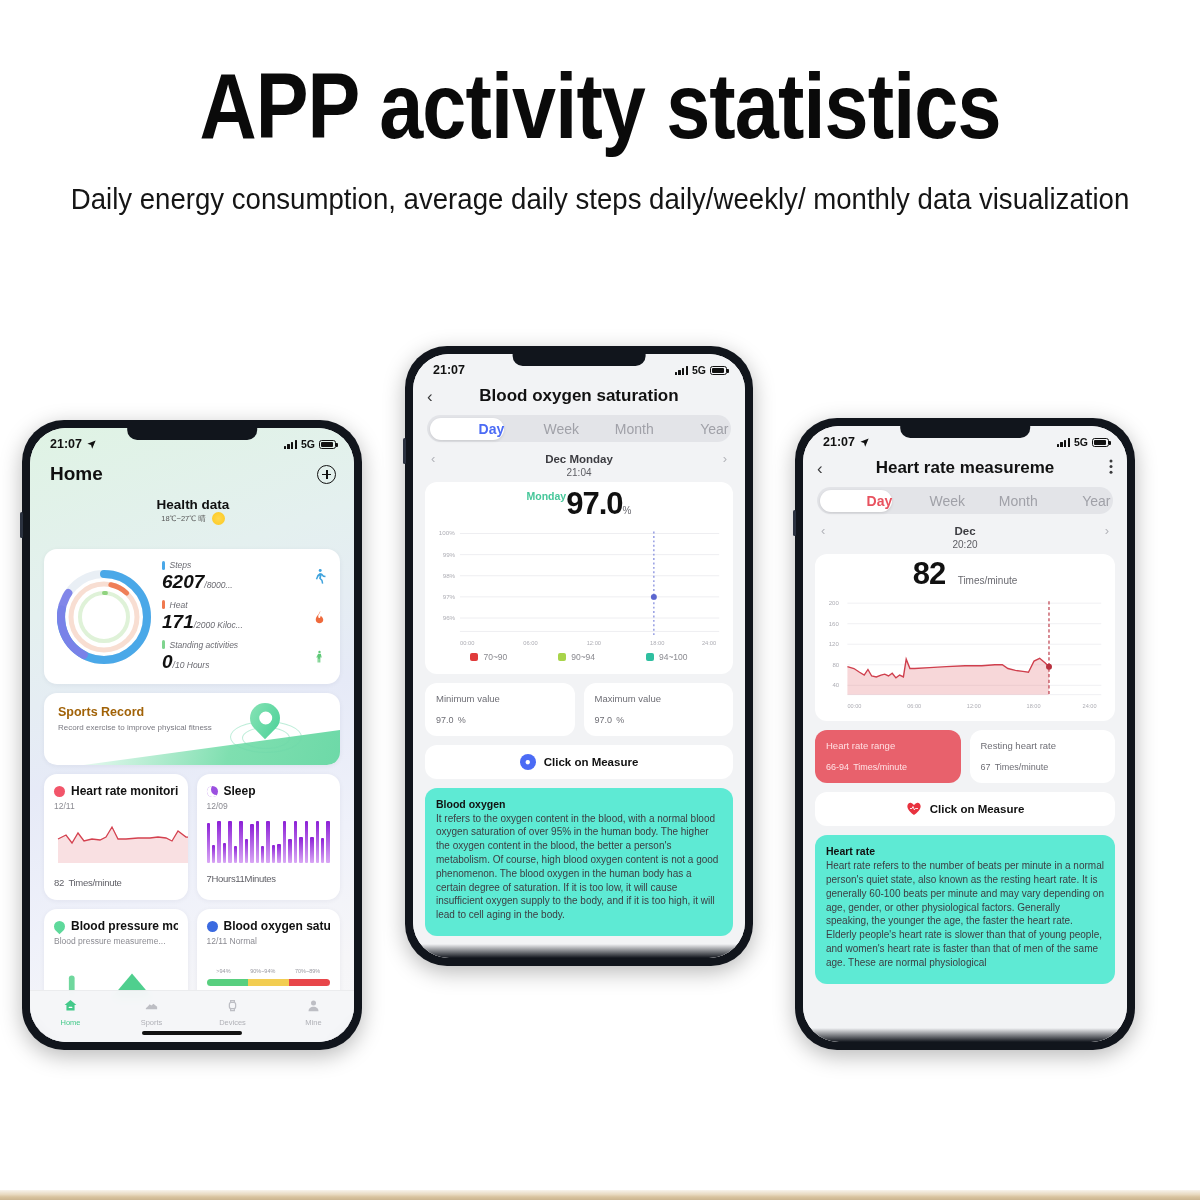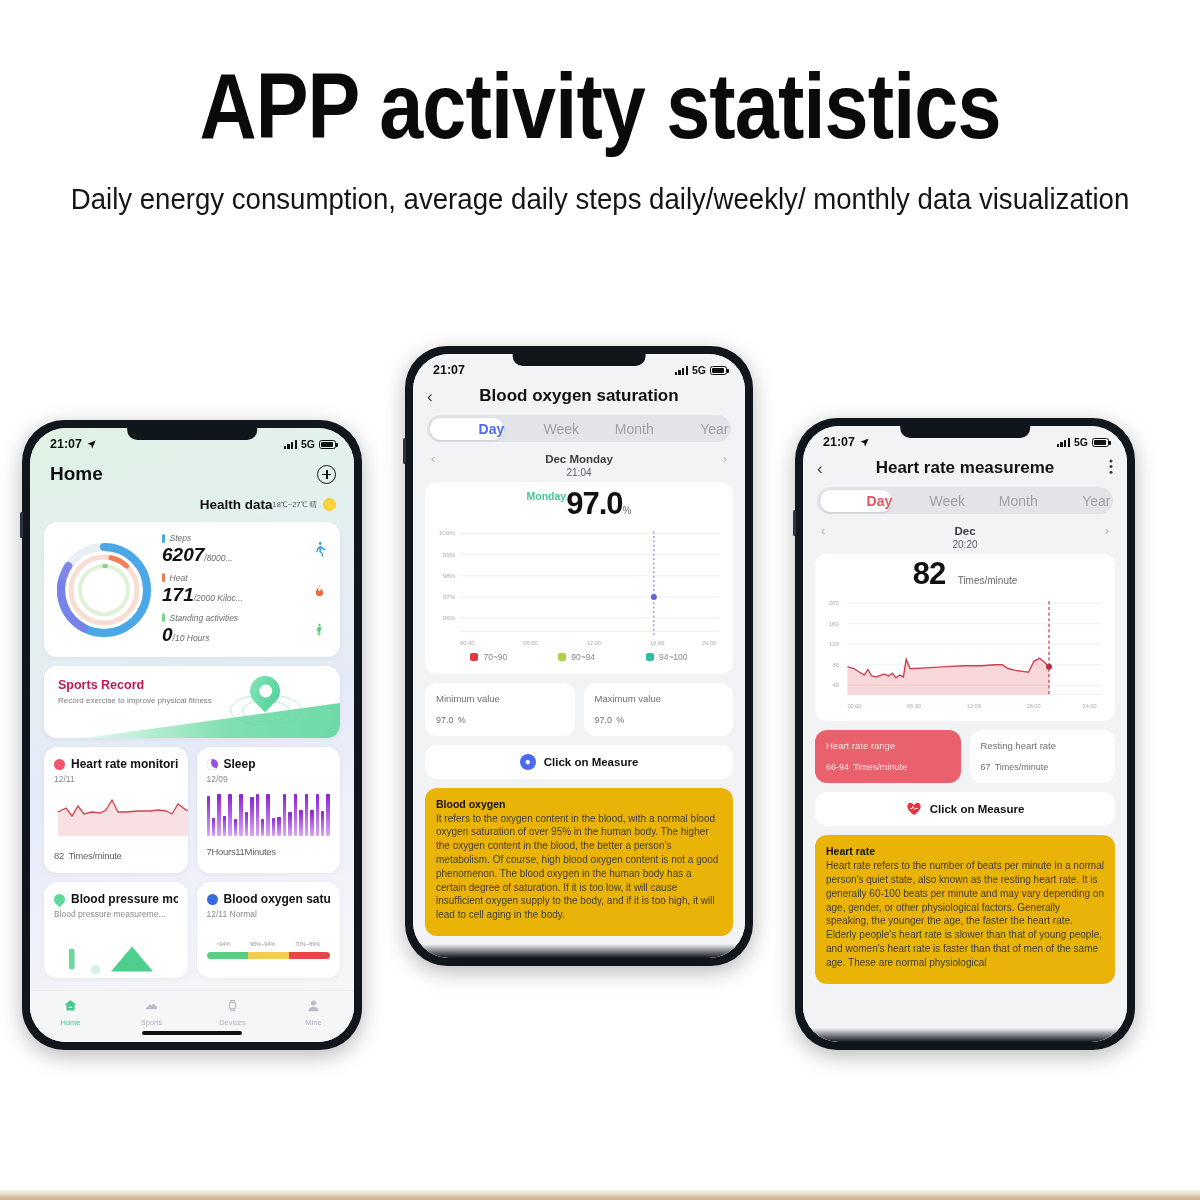--- a/index.html
+++ b/index.html
@@ -74,40 +74,40 @@
     background:linear-gradient(160deg,#dff3e4 0%,#e4f0ef 26%,#e6eaf7 50%,#eff1fa 70%,#f6f6f8 88%,#f7f7f9 100%);
   }
   .home-scroll{ position:absolute; inset:0; padding:0 0 0 0; }
   .home-title-row{ display:flex; justify-content:space-between; align-items:center; padding:10px 18px 4px 20px;}
   .home-title{ font-size:19px; font-weight:700; color:#101010; }
   .plus-ico{ width:19px;height:19px;border:1.6px solid #111;border-radius:50%;position:relative;}
   .plus-ico::before,.plus-ico::after{content:"";position:absolute;background:#111;}
   .plus-ico::before{left:4px;right:4px;top:8.2px;height:1.6px;}
   .plus-ico::after{top:4px;bottom:4px;left:8.2px;width:1.6px;}
 
-  .health-row{ display:flex; justify-content:flex-end; align-items:center; padding:8px 18px 10px 20px;}
+  .health-row{ display:flex; justify-content:flex-end; align-items:center; padding:8px 18px 24px 20px;flex-direction:column;}
   .health-title{ font-size:13.5px; font-weight:700; color:#111;}
   .weather{ display:flex; align-items:center; gap:6px; font-size:7.5px; color:#555; }
   .sun{ width:13px;height:13px;border-radius:50%;background:radial-gradient(circle,#ffd84d,#fcc81f);}
 
   .card{ background:#fff; border-radius:13px; margin:0 14px 9px 14px; box-shadow:0 1px 5px rgba(30,40,70,.06);}
   .hd-card{ display:flex; align-items:center; padding:11px 10px 11px 6px; }
   .rings{ width:108px;height:108px;position:relative;flex:0 0 108px;}
   .hd-stats{ flex:1; padding-left:4px;}
   .stat{ display:flex; align-items:center; margin-bottom:6px;}
   .stat:last-child{margin-bottom:0;}
   .stat-txt{flex:1;font-style:italic;}
   .stat-lbl{ display:flex; align-items:center; gap:5px; font-size:8.5px; color:#6b6b72; }
   .tick{ width:2.6px;height:9px;border-radius:1.5px;display:inline-block;}
   .stat-val{ font-size:19px; font-weight:700; color:#111; line-height:1.25; letter-spacing:-.3px;}
   .stat-val span{ font-size:8.5px; font-weight:400; color:#6b6b72; letter-spacing:0;}
   .stat-ico{ width:22px;height:22px;display:flex;align-items:center;justify-content:center;font-size:16px;}
 
   .sport-card{ position:relative; overflow:hidden; height:72px; padding:12px 14px;}
-  .sport-card h4{ font-size:12.5px; font-weight:700; color:#be185d;}
+  .sport-card h4{ font-size:12.5px; font-weight:700; color:#a16207;}
   .sport-card p{ font-size:8px; color:#7a7a82; margin-top:4px;}
   .sport-wedge{
     position:absolute; left:-6px; bottom:-6px; width:320px; height:52px;
     background:linear-gradient(105deg,rgba(120,220,170,0) 6%,#7fdfb0 60%,#6ad8a6 100%);
     clip-path:polygon(0% 100%, 100% 16%, 100% 100%);
   }
   .pin-wrap{position:absolute; right:36px; top:4px; width:76px;height:66px;}
   .ring-ripple{position:absolute;border:1px solid rgba(110,215,170,.45);border-radius:50%;}
   .pin{
     position:absolute; left:22px; top:6px; width:30px;height:30px;border-radius:50% 50% 50% 0;
@@ -178,21 +178,21 @@
   .pc .pv{ font-size:15px;font-weight:700;color:#111;margin-top:3px;}
   .pc .pv span{font-size:9px;font-weight:400;color:#6e6e75;}
   .pc.red{ background:#e8616c; }
   .pc.red .pl{color:#ffdfe2;} .pc.red .pv{color:#fff;} .pc.red .pv span{color:#ffe3e6;}
 
   .measure{ background:#fff;border-radius:12px;margin:0 12px 9px 12px;height:34px;
     display:flex;align-items:center;justify-content:center;gap:8px;font-size:11.5px;font-weight:700;color:#111;}
   .m-ico{width:16px;height:16px;border-radius:50%;display:flex;align-items:center;justify-content:center;font-size:10px;}
   .m-ico.blue{background:#4b6bf5;color:#fff;}
 
-  .infocard{ background:#eab308;border-radius:12px;margin:0 12px;padding:10px 11px 14px 11px;}
+  .infocard{ background:#5eead4;border-radius:12px;margin:0 12px;padding:10px 11px 14px 11px;}
   .infocard h6{font-size:10.5px;font-weight:700;color:#111;margin-bottom:2px;}
   .infocard p{font-size:10px;color:#3d3d42;line-height:1.38;}
   .fade-bottom{position:absolute;left:0;right:0;bottom:0;height:14px;background:linear-gradient(to top,#11151c,rgba(17,21,28,0));z-index:15;}
   .yt{ font-size:6.5px; fill:#adadb4; }
   .xt{ font-size:6px; fill:#adadb4; }
 </style>
 </head>
 <body>
 
 <div class="hero">

